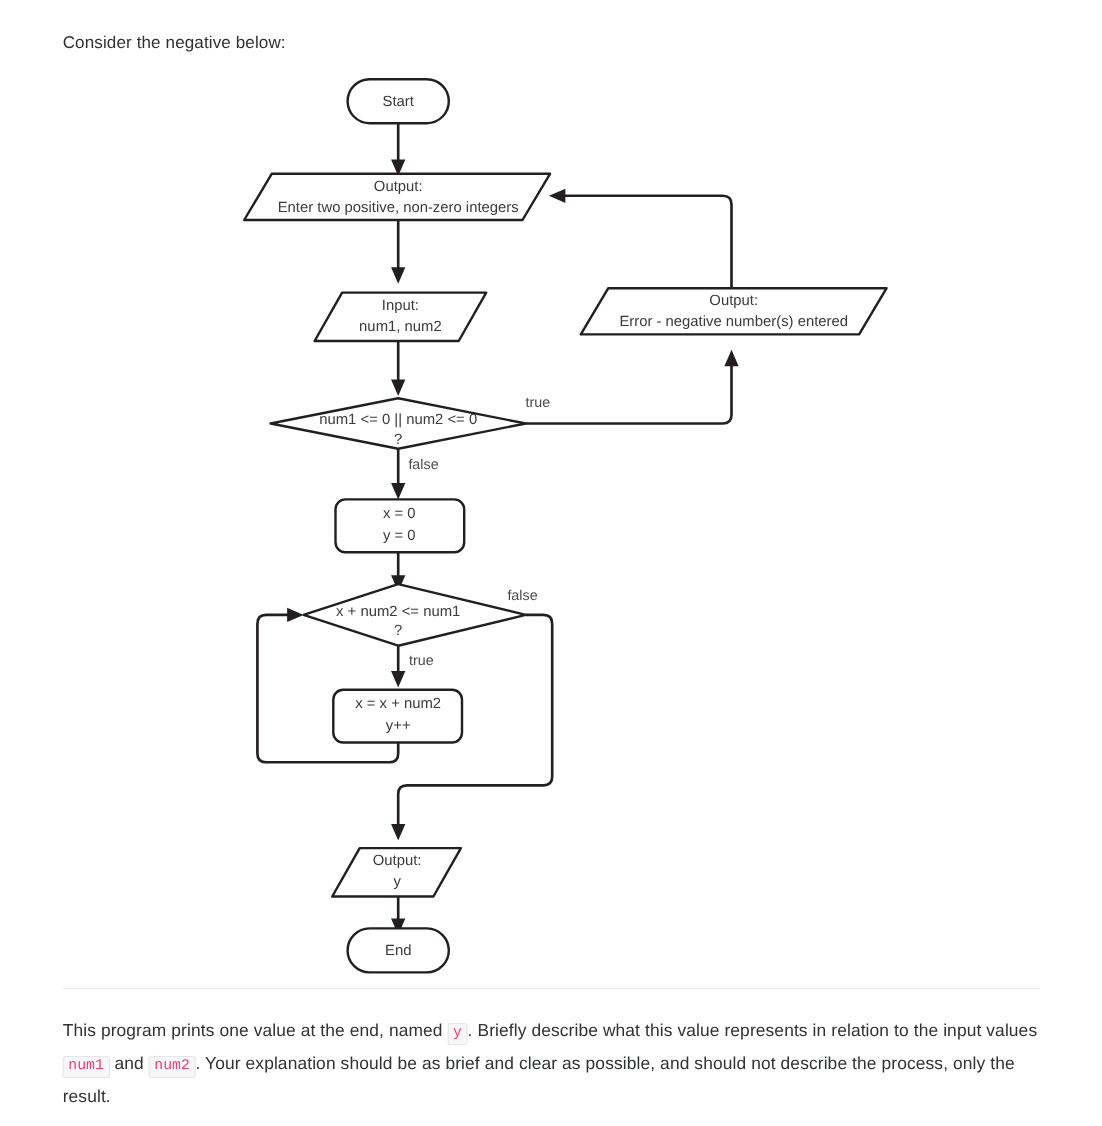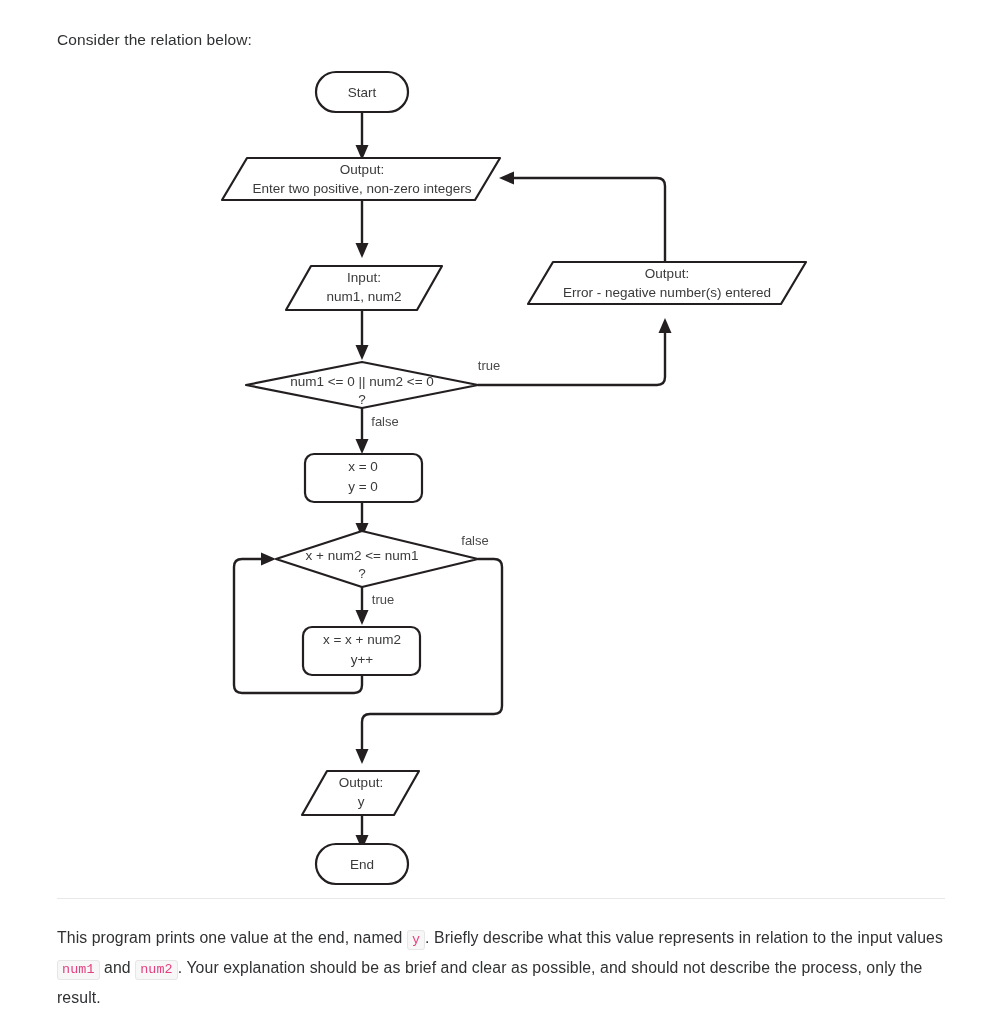--- a/index.html
+++ b/index.html
@@ -97,21 +97,21 @@
     border-radius: 3px;
     padding: 1px 4px 2px 4px;
     white-space: nowrap;
   }
 </style>
 </head>
 <body>
 
 <div class="page">
 
-  <div class="intro-text">Consider the relation below:</div>
+  <div class="intro-text">Consider the negative below:</div>
 
   <div class="flow-wrap">
     <svg class="flow" width="1002" height="830" viewBox="0 0 1002 830" xmlns="http://www.w3.org/2000/svg">
 
       <g>
         <path class="fc-edge" d="M 362 52 L 362 91"></path>
         <polygon class="fc-arrowhead" points="362,100 355.5,85 368.5,85"></polygon>
       </g>
 
       <g>

